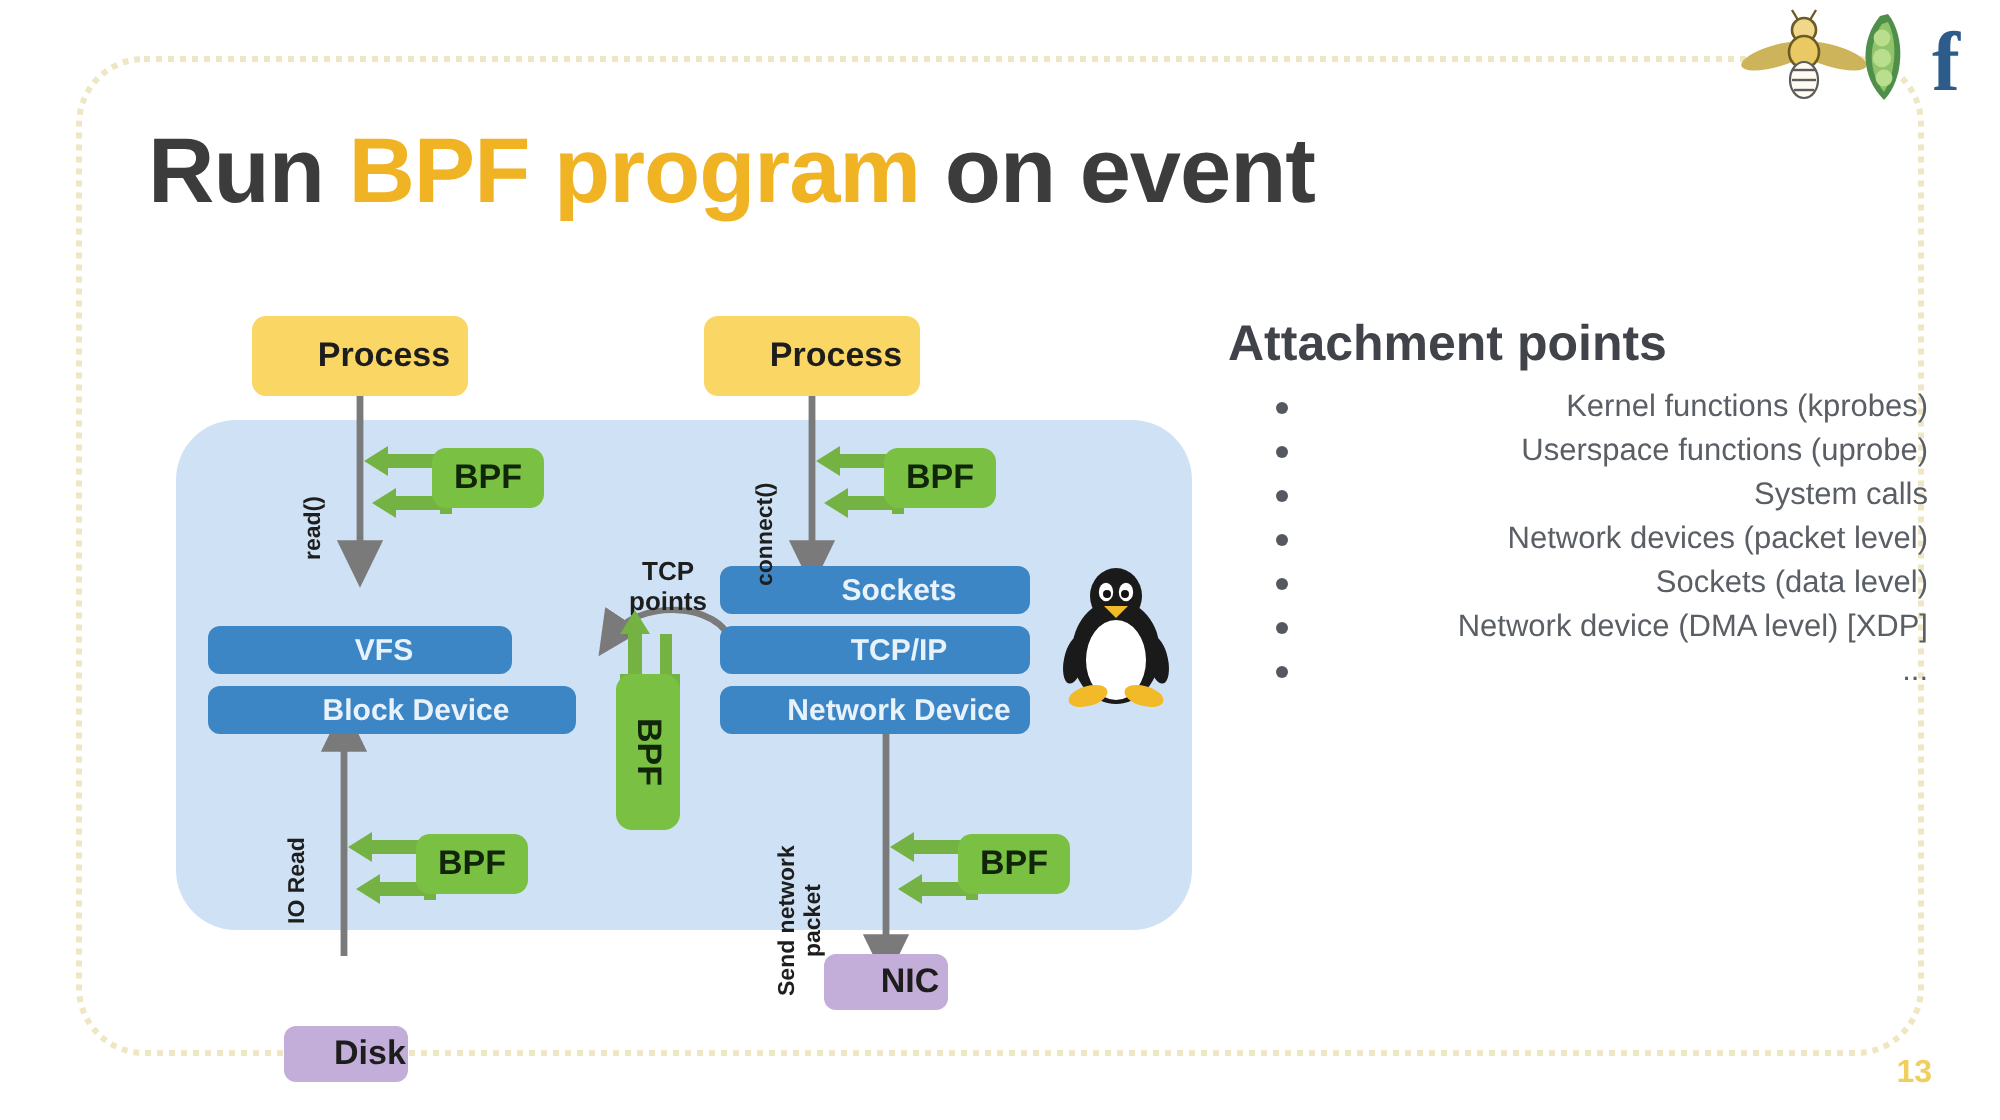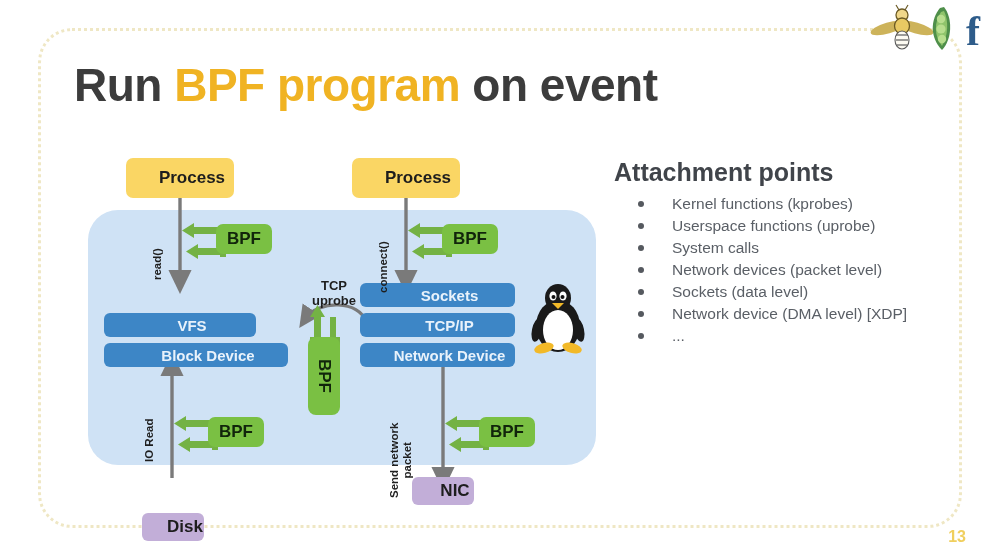--- a/index.html
+++ b/index.html
@@ -73,20 +73,21 @@
     margin: 0;
     padding: 0 0 0 10px;
   }
   ul.attach-list li {
     font-size: 15.5px;
     color: #5a5f66;
     line-height: 22px;
     position: relative;
     padding-left: 48px;
     white-space: nowrap;
+    text-align: right;
   }
   ul.attach-list li .bullet {
     position: absolute;
     left: 14px;
     top: 8px;
     width: 6px;
     height: 6px;
     border-radius: 50%;
     background: #55595f;
   }
@@ -310,21 +311,21 @@
 
     <div class="vlabel" style="left:163px; top:268px;">read()</div>
     <div class="vlabel" style="left:389px; top:281px;">connect()</div>
     <div class="vlabel" style="left:155px; top:450px;">IO Read</div>
     <div class="vlabel2" style="left:414px; top:472px;">
       <div>Send network</div>
       <div>packet</div>
     </div>
     <div id="tcp-retrans-label">
       <div>TCP</div>
-      <div>uprobe</div>
+      <div>points</div>
     </div>
 
     <div class="bpf-h" style="left:180px; top:219px;">
       <svg width="92" height="42" viewBox="0 0 92 42">
         <path d="M42,8 L14,8 L14,4 L2,11.5 L14,19 L14,15 L42,15 Z" fill="#74b244"></path>
         <path d="M42,36 L18,36 L18,40 L6,32.5 L18,25 L18,29 L42,29 Z" fill="#74b244"></path>
         <path d="M40,6 L46,6 L46,38 L40,38 Z" fill="#74b244"></path>
       </svg>
       <div class="box">BPF</div>
     </div>

